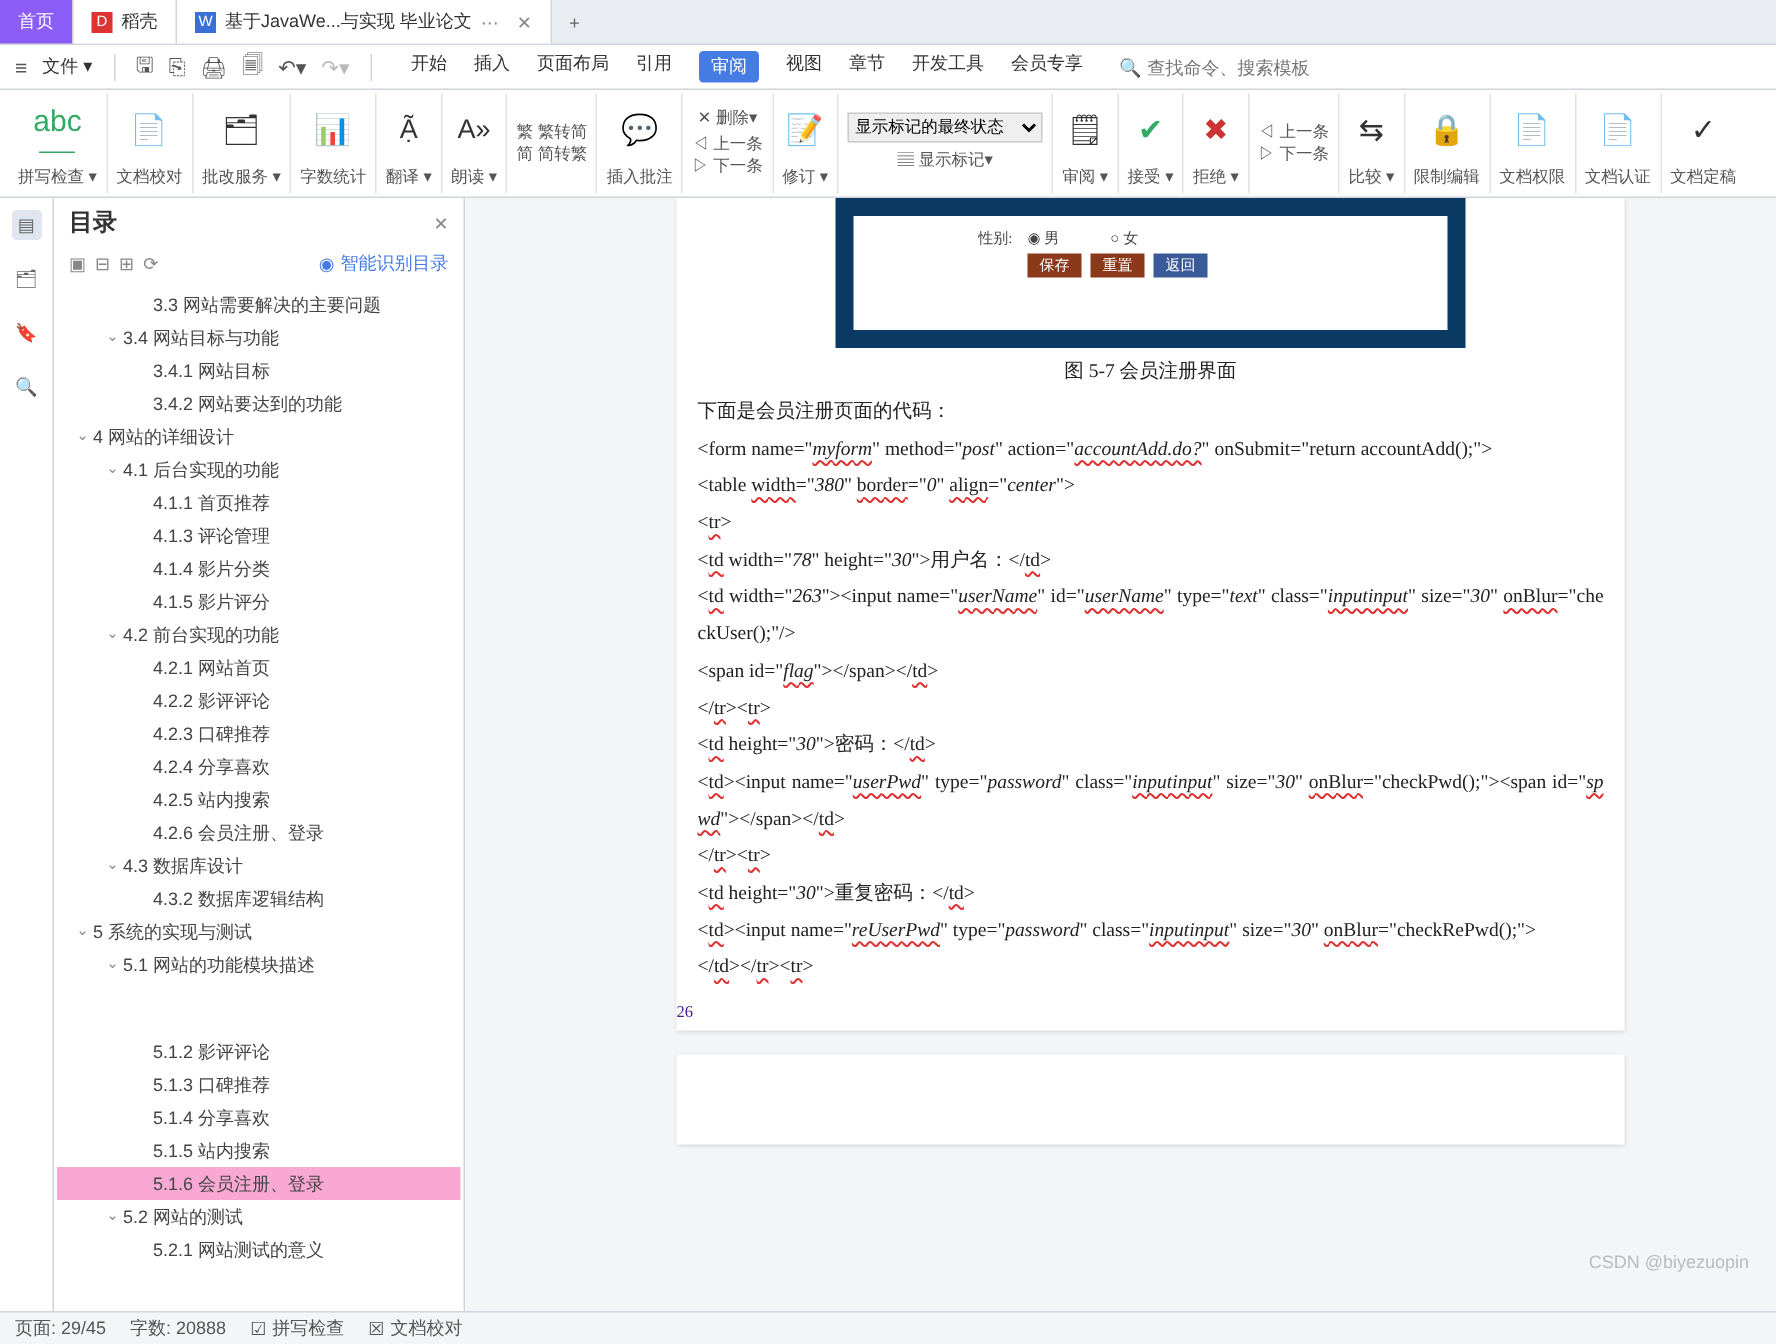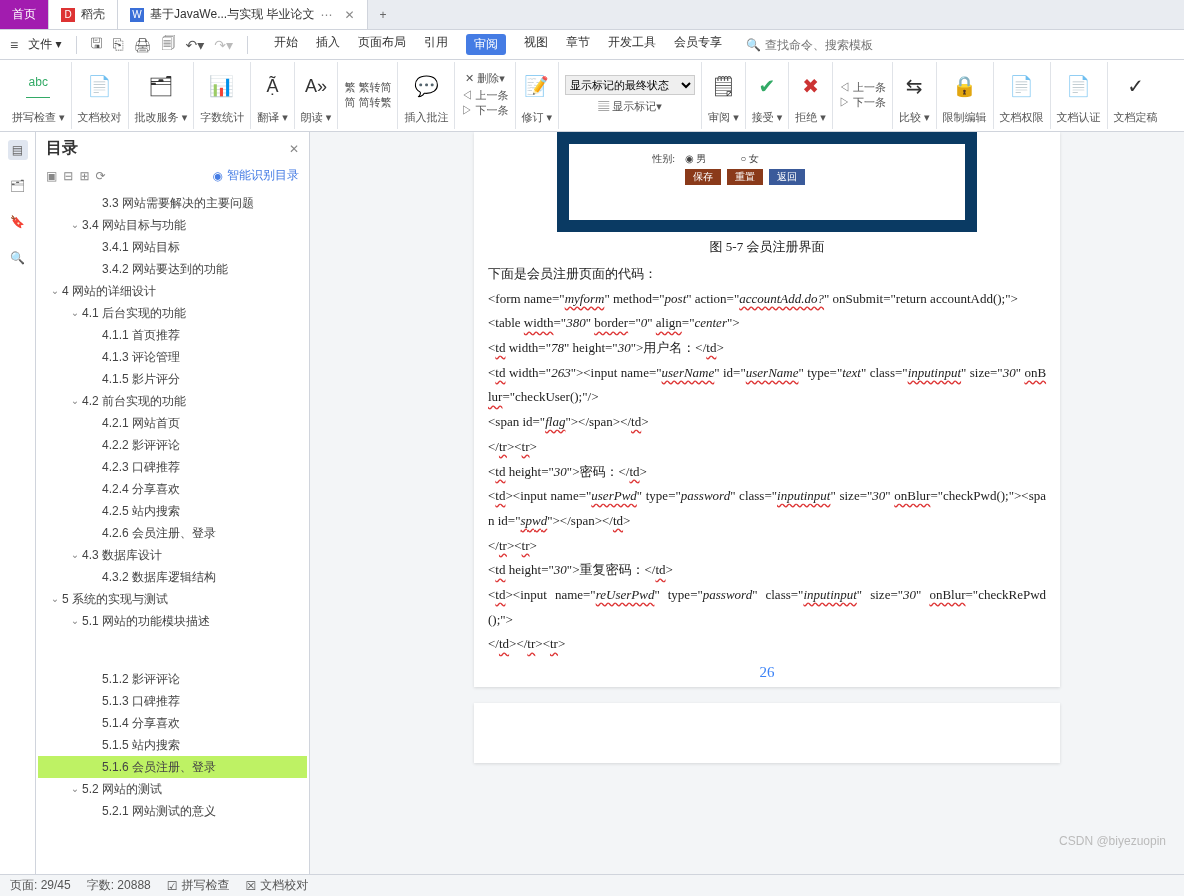--- a/index.html
+++ b/index.html
@@ -1,19 +1,19 @@
 <!DOCTYPE html>
 <html><head>
 <meta charset="utf-8">
 <style>
 * { box-sizing: border-box; margin: 0; padding: 0; }
 body { font-family: "Microsoft YaHei", sans-serif; font-size: 12px; background: #fff; color: #333; overflow: hidden; width: 1184px; height: 896px; }
 .tabbar { height: 30px; background: #e9ecf1; display: flex; align-items: stretch; border-bottom: 1px solid #d0d4dc; }
 .tab { display: flex; align-items: center; padding: 0 12px; border-right: 1px solid #d0d4dc; gap: 6px; cursor: pointer; }
-.tab.home { background: #a21caf; color: #fff; }
+.tab.home { background: #8b5cf6; color: #fff; }
 .tab.daoke { background: #fff; }
 .tab.doc { background: #fff; }
 .tab .icon-sq { width: 14px; height: 14px; display: inline-flex; align-items: center; justify-content: center; font-size: 10px; color: #fff; }
 .tab .close { margin-left: 6px; color: #888; }
 .tab.plus { background: transparent; border: none; color: #666; }
 .menubar { height: 30px; border-bottom: 1px solid #d0d4dc; display: flex; align-items: center; padding: 0 10px; gap: 10px; }
 .menubar .left { display: flex; align-items: center; gap: 10px; }
 .menubar .left .file { color: #333; }
 .menubar .iconbtn { color: #555; font-size: 14px; cursor: pointer; }
 .menubar .divider { width: 1px; height: 18px; background: #d0d4dc; margin: 0 4px; }
@@ -36,37 +36,37 @@
 .outline { width: 274px; border-right: 1px solid #d0d4dc; display: flex; flex-direction: column; overflow: hidden; }
 .outline .hdr { display: flex; align-items: center; justify-content: space-between; padding: 6px 10px; }
 .outline .hdr .title { font-size: 16px; font-weight: 600; color: #333; }
 .outline .hdr .close { color: #888; cursor: pointer; }
 .outline .toolbar { display: flex; align-items: center; justify-content: space-between; padding: 2px 10px 6px 10px; color: #888; }
 .outline .toolbar .tbtns { display: flex; gap: 6px; }
 .outline .toolbar .smart { color: #457ce4; display: flex; align-items: center; gap: 4px; }
 .outline .tree { flex: 1; overflow-y: auto; padding: 2px 2px 6px 2px; }
 .tree .node { display: flex; align-items: center; padding: 2px 6px 2px 0; color: #444; cursor: pointer; white-space: nowrap; line-height: 18px; }
 .tree .node .chev { width: 14px; text-align: center; color: #888; font-size: 10px; }
-.tree .node.sel { background: #bef264; align-items: center; }
+.tree .node.sel { background: #f9a8d4; align-items: center; }
 .docarea { flex: 1; background: #f3f5f7; overflow: hidden; position: relative; display: flex; justify-content: center; }
 .page-scroll { overflow-y: auto; width: 100%; display: flex; flex-direction: column; align-items: center; gap: 16px; padding: 0px 0 12px 0; }
-.page { background: #fff; width: 586px; box-shadow: 0 1px 3px rgba(0,0,0,0.12); padding: 10px 14px 30px 14px; position: relative; font-family: "SimSun", serif; font-size: 13px; color: #222; margin-left: 40px; }
+.page { background: #fff; width: 632px; box-shadow: 0 1px 3px rgba(0,0,0,0.12); padding: 10px 14px 30px 14px; position: relative; font-family: "SimSun", serif; font-size: 13px; color: #222; margin-left: 40px; }
 .page.p1 { padding-top: 0; }
 .figure { margin: 0 auto 6px auto; width: 420px; }
 .figure .shot { border: 12px solid #0a3a63; background: #fff; height: 100px; position: relative; display:flex; align-items:center; justify-content:center; }
 .figure .caption { text-align: center; margin-top: 6px; font-size: 13px; }
 .form-mini { position:absolute; top:8px; left:60px; right:60px; font-size:10px; color:#444; }
 .form-mini .row { display:flex; gap:10px; align-items:center; margin-bottom:3px; }
 .form-mini .lbl { width:46px; text-align:right; }
 .form-mini .btns { display:flex; gap:6px; margin-left:56px; }
 .form-mini .btn { padding:1px 8px; font-size:10px; color:#fff; }
 .codep { line-height: 1.9; text-align: justify; word-break: break-all; }
 .codep .u { text-decoration: underline wavy #d33; text-underline-offset: 3px; }
 .codep .i { font-style: italic; }
-.page .pnum { position: absolute; bottom: 6px; left: 0; right: 0; text-align: center; font-size: 15px; color: #3b82f6; }
+.page .pnum { position: absolute; bottom: 6px; left: 0; right: 0; text-align: left; font-size: 11px; color: #4c1d95; }
 .page2 { height: 60px; }
 .statusbar { height: 22px; background: #f3f5f7; border-top: 1px solid #d0d4dc; display: flex; align-items: center; padding: 0 10px; gap: 16px; font-size: 12px; color: #555; }
 .statusbar .sitem { display: flex; align-items: center; gap: 4px; }
 .watermark { position: absolute; right: 18px; bottom: 26px; color: #bbb; font-size: 12px; pointer-events: none; }
 .outline ::-webkit-scrollbar, .page-scroll::-webkit-scrollbar { width: 10px; }
 .outline ::-webkit-scrollbar-thumb, .page-scroll::-webkit-scrollbar-thumb { background: #c8ccd4; border-radius: 5px; }
 </style>
 </head>
 <body>
 
@@ -115,21 +115,21 @@
     </div>
   <div class="search">
     <span>🔍</span>
     <input placeholder="查找命令、搜索模板" style="">
   </div>
 </div>
 
 <div class="ribbon">
   <div class="rgroup">
       <div class="top stack">
-        <span style="font-size:12px;color:#3a6;">abc</span>
+        <span style="font-size:20px;color:#3a6;">abc</span>
         <span style="border-top:1px solid #3a6;width:24px;"></span>
       </div>
       <div class="lbl"><span>拼写检查</span> <span>▾</span></div>
     </div>
   <div class="rgroup">
       <div class="top">
         <span style="font-size:20px;">📄</span>
       </div>
       <div class="lbl">文档校对</div>
     </div>
@@ -295,20 +295,23 @@
         </div>
         <div class="node" style="padding-left: 30px;">
           <span class="chev">⌄</span>
           <span>4.1  后台实现的功能</span>
         </div>
         <div class="node" style="padding-left: 64px;">
           <span>4.1.1  首页推荐</span>
         </div>
         <div class="node" style="padding-left: 64px;">
           <span>4.1.3  评论管理</span>
+        </div>
+        <div class="node" style="padding-left: 64px;">
+          <span>4.1.4  影片分类</span>
         </div>
         <div class="node" style="padding-left: 64px; text-align: right;">
           <span>4.1.5  影片评分</span>
         </div>
         <div class="node" style="padding-left: 30px;">
           <span class="chev">⌄</span>
           <span>4.2  前台实现的功能</span>
         </div>
         <div class="node" style="padding-left: 64px;">
           <span>4.2.1  网站首页</span>
@@ -385,20 +388,21 @@
                   <span class="btn" style="background:#3a5a9a;">返回</span>
                 </div>
             </div>
           </div>
           <div class="caption">图 5-7  会员注册界面</div>
         </div>
         <p class="codep">下面是会员注册页面的代码：</p>
         <div id="codep">
             <p class="codep"><span>    &lt;form  name="</span><span class="u i">myform</span><span>"  method="</span><span class="i">post</span><span>"  action="</span><span class="u i">accountAdd.do?</span><span>"  onSubmit="return accountAdd();"&gt;</span></p>
             <p class="codep"><span>    &lt;table </span><span class="u">width</span><span>="</span><span class="i">380</span><span>" </span><span class="u">border</span><span>="</span><span class="i">0</span><span>" </span><span class="u">align</span><span>="</span><span class="i">center</span><span>"&gt;</span></p>
+            <p class="codep"><span>      &lt;</span><span class="u">tr</span><span>&gt;</span></p>
             <p class="codep"><span>        &lt;</span><span class="u">td</span><span> width="</span><span class="i">78</span><span>" height="</span><span class="i">30</span><span>"&gt;用户名：&lt;/</span><span class="u">td</span><span>&gt;</span></p>
             <p class="codep"><span>        &lt;</span><span class="u">td</span><span>     width="</span><span class="i">263</span><span>"&gt;&lt;input     name="</span><span class="u i">userName</span><span>"     id="</span><span class="u i">userName</span><span>"     type="</span><span class="i">text</span><span>" class="</span><span class="u i">inputinput</span><span>" size="</span><span class="i">30</span><span>" </span><span class="u">onBlur</span><span>="checkUser();"/&gt;</span></p>
             <p class="codep"><span>      &lt;span id="</span><span class="u i">flag</span><span>"&gt;&lt;/span&gt;&lt;/</span><span class="u">td</span><span>&gt;</span></p>
             <p class="codep"><span>      &lt;/</span><span class="u">tr</span><span>&gt;&lt;</span><span class="u">tr</span><span>&gt;</span></p>
             <p class="codep"><span>        &lt;</span><span class="u">td</span><span> height="</span><span class="i">30</span><span>"&gt;密码：&lt;/</span><span class="u">td</span><span>&gt;</span></p>
             <p class="codep"><span>        &lt;</span><span class="u">td</span><span>&gt;&lt;input  name="</span><span class="u i">userPwd</span><span>"  type="</span><span class="i">password</span><span>"  class="</span><span class="u i">inputinput</span><span>"     size="</span><span class="i">30</span><span>" </span><span class="u">onBlur</span><span>="checkPwd();"&gt;&lt;span id="</span><span class="u i">spwd</span><span>"&gt;&lt;/span&gt;&lt;/</span><span class="u">td</span><span>&gt;</span></p>
             <p class="codep"><span>      &lt;/</span><span class="u">tr</span><span>&gt;&lt;</span><span class="u">tr</span><span>&gt;</span></p>
             <p class="codep"><span>        &lt;</span><span class="u">td</span><span> height="</span><span class="i">30</span><span>"&gt;重复密码：&lt;/</span><span class="u">td</span><span>&gt;</span></p>
             <p class="codep"><span>        &lt;</span><span class="u">td</span><span>&gt;&lt;input  name="</span><span class="u i">reUserPwd</span><span>"  type="</span><span class="i">password</span><span>"  class="</span><span class="u i">inputinput</span><span>"     size="</span><span class="i">30</span><span>" </span><span class="u">onBlur</span><span>="checkRePwd();"&gt;</span></p>
             <p class="codep"><span>        &lt;/</span><span class="u">td</span><span>&gt;&lt;/</span><span class="u">tr</span><span>&gt;&lt;</span><span class="u">tr</span><span>&gt;</span></p>

